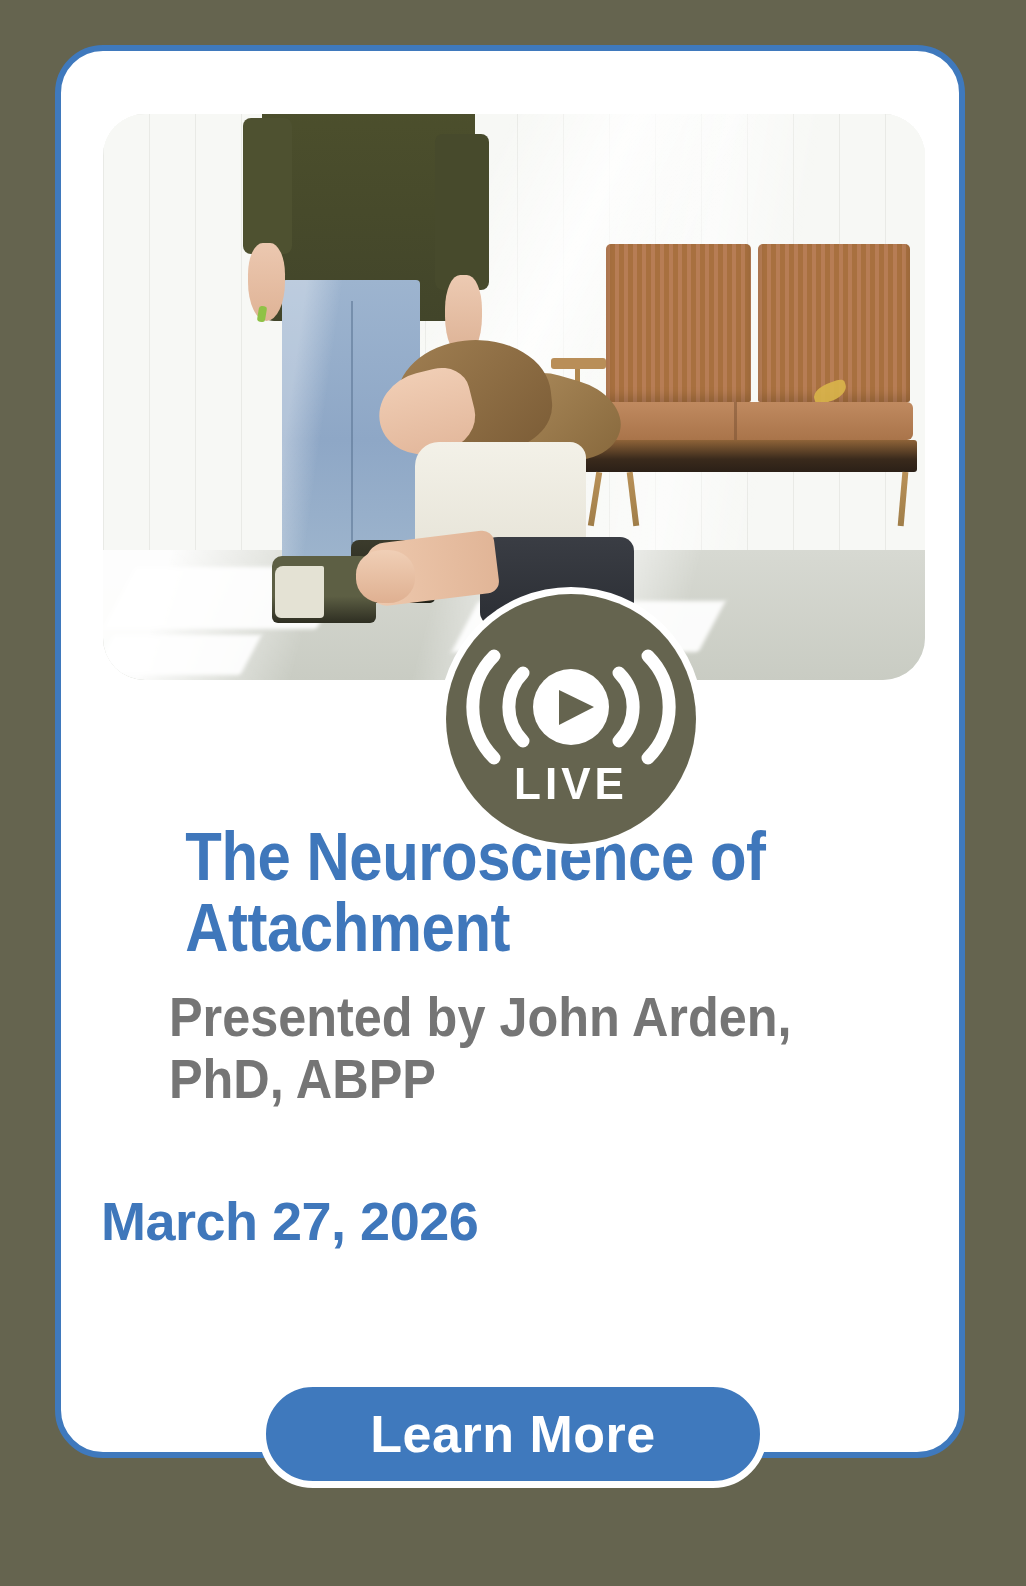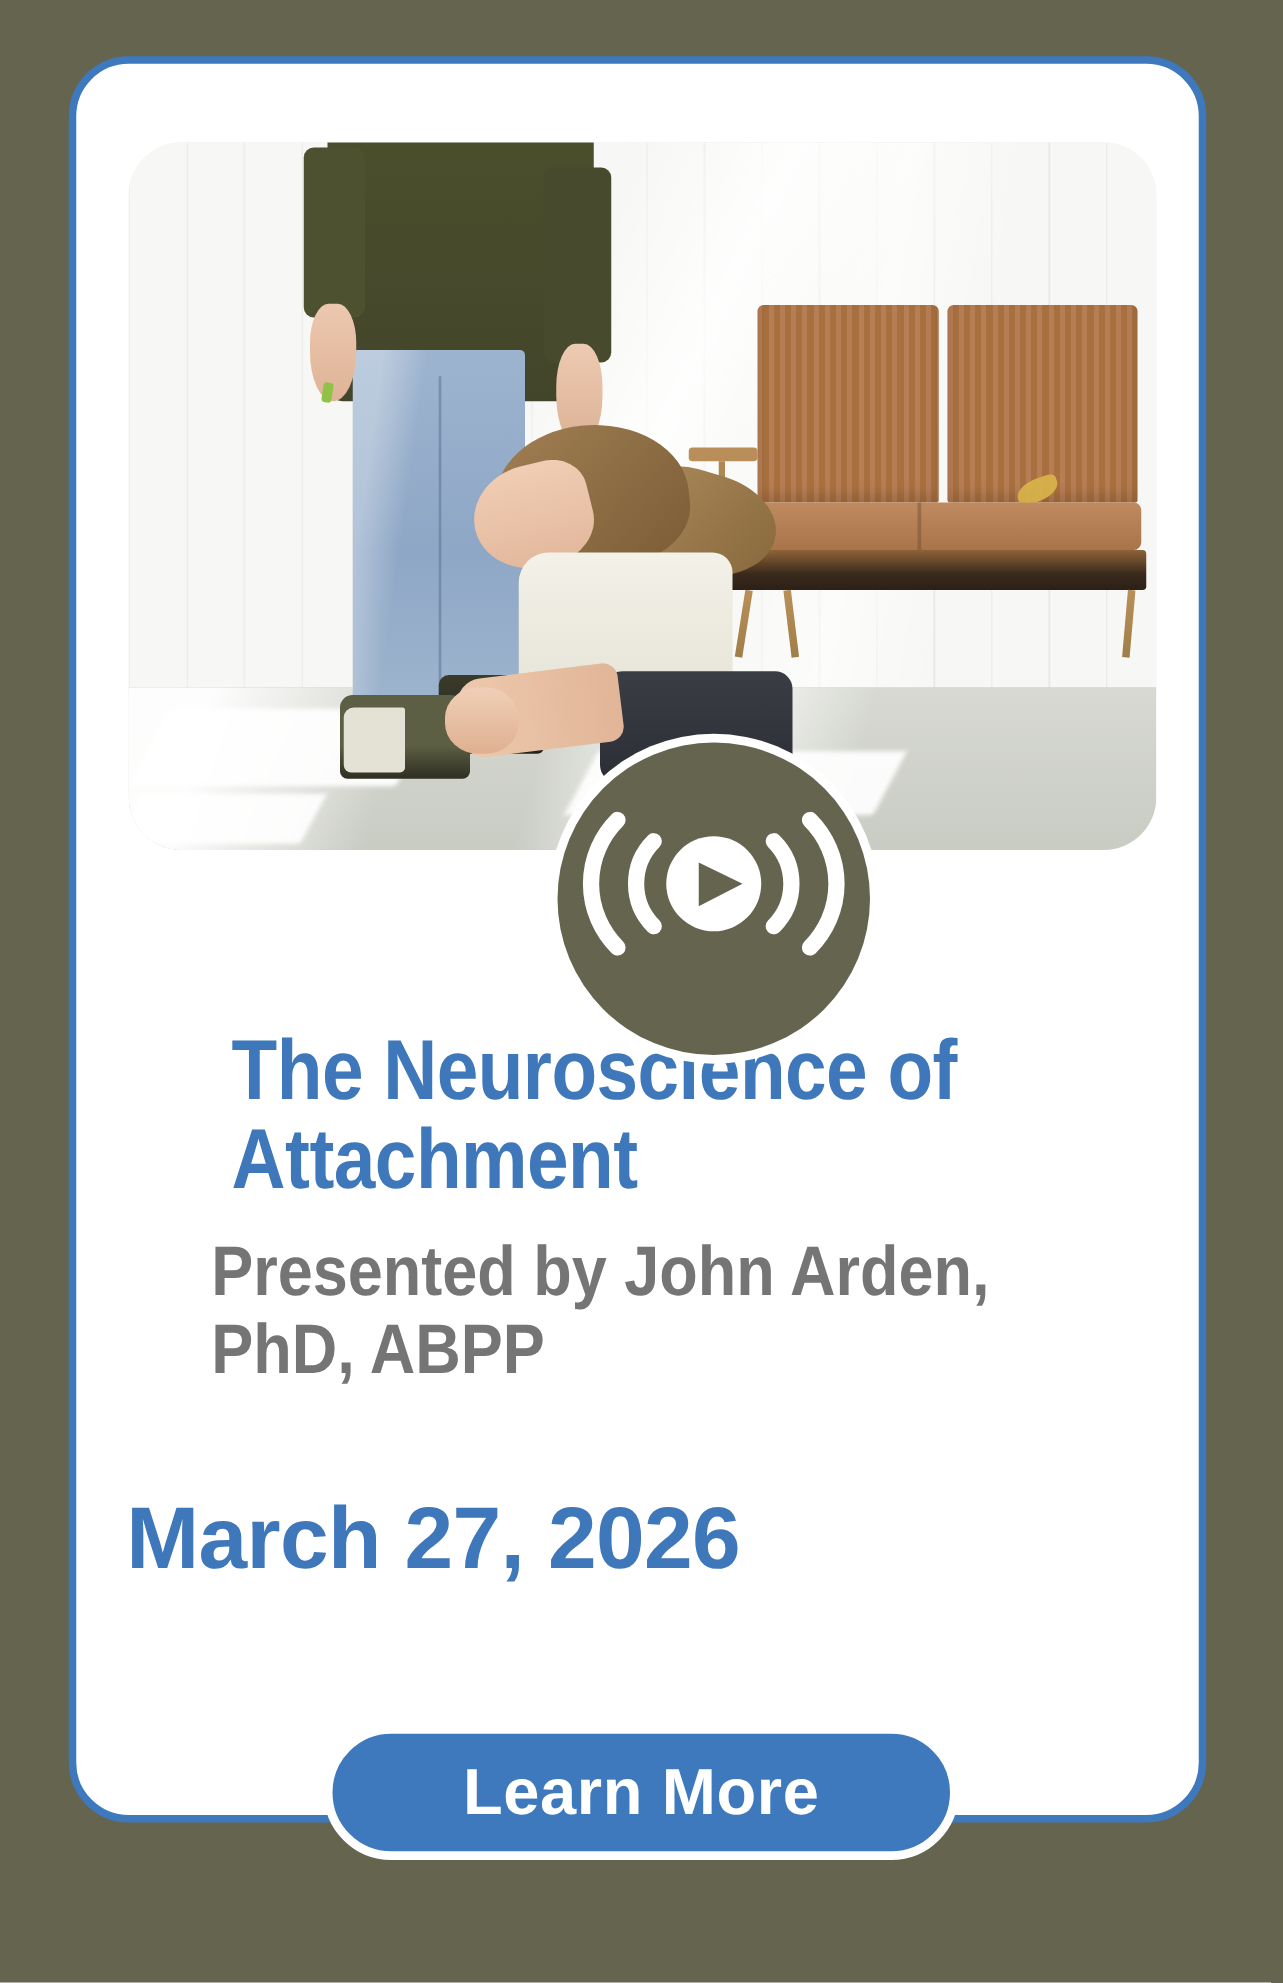--- a/index.html
+++ b/index.html
@@ -279,21 +279,21 @@
     font-weight: bold;
     font-size: 56px;
     line-height: 1.1;
     margin: 24px 30px 0;
     transform: scaleX(.9);
   }
   .event-date {
     color: #3f77bb;
     font-family: "Liberation Sans", sans-serif;
     font-weight: bold;
-    font-size: 70px;
+    font-size: 54px;
     line-height: 1.1;
     margin-top: 82px;
     letter-spacing: -0.5px;
   }
 
   
   .cta-wrap {
     position: absolute;
     left: 0; right: 0;
     top: 1380px;
@@ -383,20 +383,21 @@
         <circle cx="125" cy="113" r="38" fill="#ffffff"></circle>
         <polygon points="113,96 148,113 113,131" fill="#65644f"></polygon>
 
         <path d="M 77 79 A 48 48 0 0 0 77 147" stroke="#ffffff" stroke-width="13" fill="none" stroke-linecap="round"></path>
         <path d="M 48 62 A 72 72 0 0 0 48 164" stroke="#ffffff" stroke-width="13" fill="none" stroke-linecap="round"></path>
 
         <path d="M 173 79 A 48 48 0 0 1 173 147" stroke="#ffffff" stroke-width="13" fill="none" stroke-linecap="round"></path>
         <path d="M 202 62 A 72 72 0 0 1 202 164" stroke="#ffffff" stroke-width="13" fill="none" stroke-linecap="round"></path>
       </svg>
     </div>
+    <div class="live-text">LIVE</div>
   </div>
 
   <div class="content">
     <h1 class="title">The Neuroscience of Attachment</h1>
     <p class="presenter">Presented by John Arden, PhD, ABPP</p>
     <p class="event-date">March 27, 2026</p>
   </div>
 
 </div>
 

